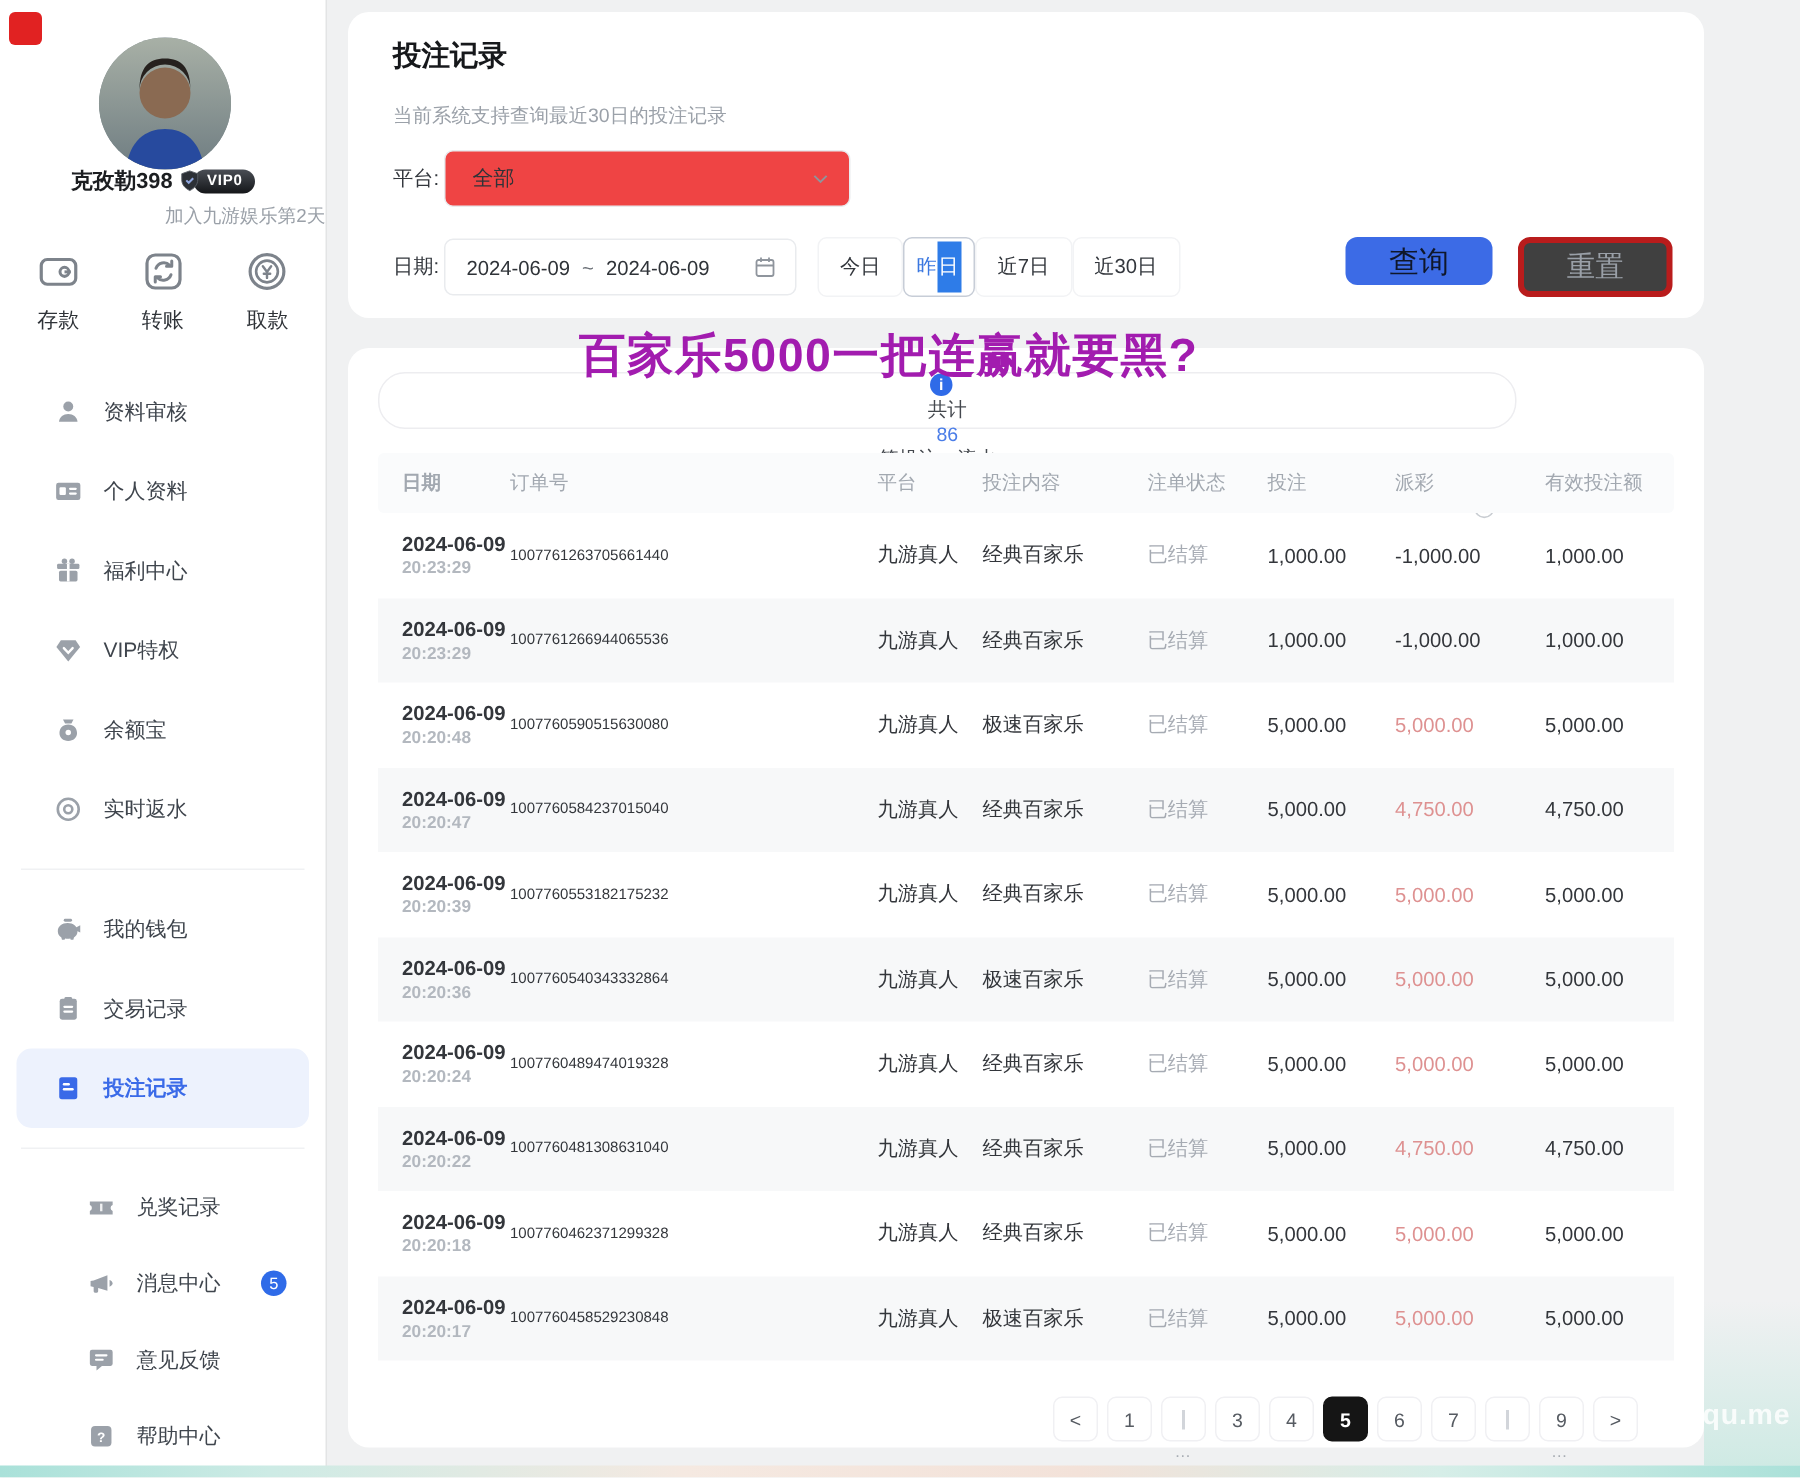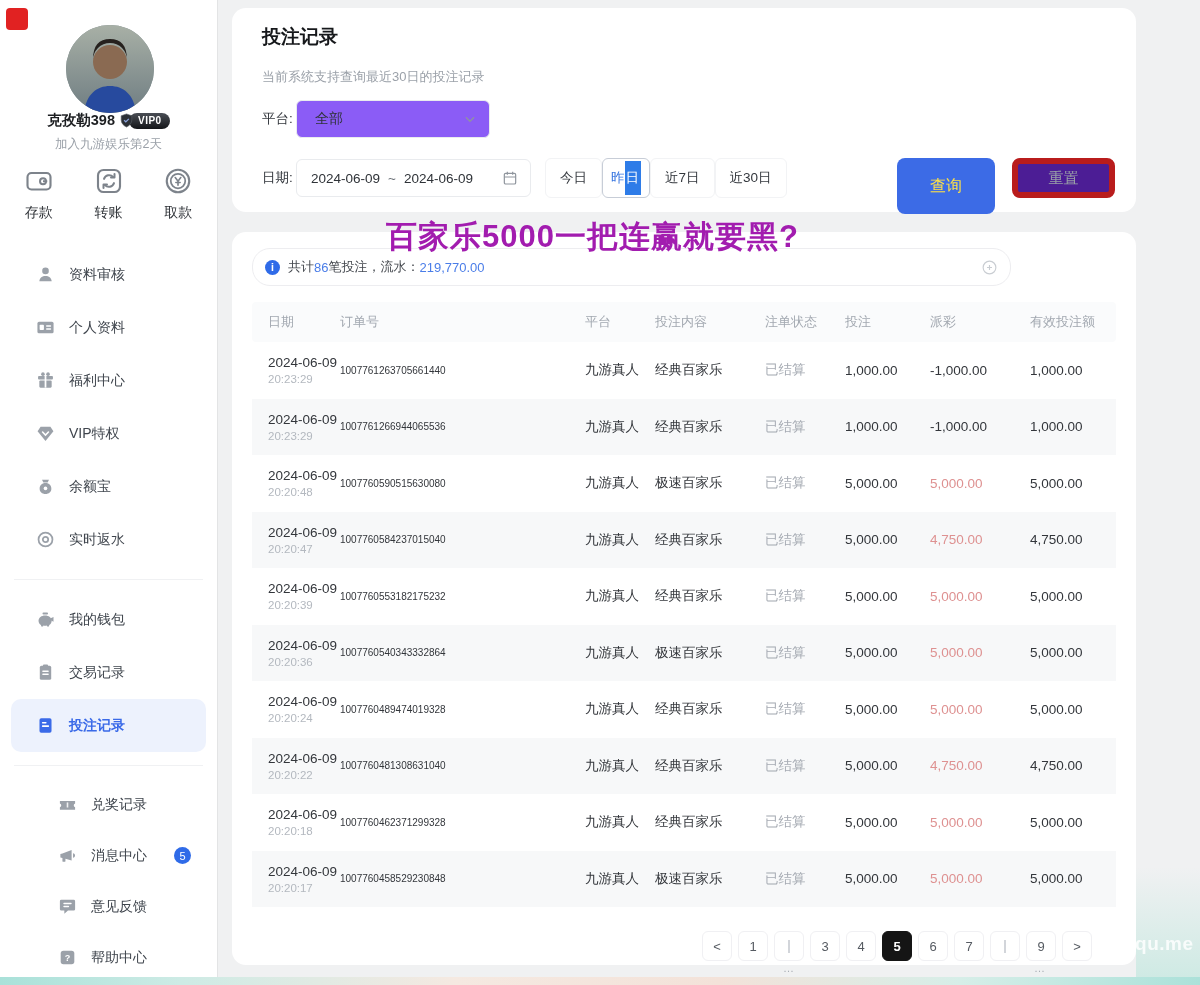--- a/index.html
+++ b/index.html
@@ -12,21 +12,21 @@
   }
   
   .sidebar { position:absolute; left:0; top:0; width:217px; height:100%; background:#fff; box-shadow:1px 0 0 rgba(0,0,0,.05); }
   .corner-red { position:absolute; left:6px; top:8px; width:22px; height:22px; background:#e12222; border-radius:4px; z-index:6; }
   .avatar { position:absolute; left:66px; top:25px; width:88px; height:88px; border-radius:50%; overflow:hidden; background:#7d8a8f; }
   .user-row { position:absolute; top:111px; left:0; width:217px; display:flex; align-items:center; justify-content:center; gap:4px; }
   .username { font-size:14.5px; font-weight:bold; color:#1c1e21; }
   .vip-badge { display:flex; align-items:flex-start; cursor:pointer; }
   .vip-shield { display:flex; margin-right:-5px; z-index:2; }
   .vip-pill { background:linear-gradient(180deg,#4a4e55,#141619); color:#fff; font-size:10px; font-weight:bold; padding:2.5px 8px 2.5px 9px; border-radius:9px; letter-spacing:.5px; }
-  .joined { position:absolute; top:136px; width:217px; text-align:center; font-size:12.5px; color:#9aa0a8; }
+  .joined { position:absolute; top:136px; width:217px; text-align:right; font-size:12.5px; color:#9aa0a8; }
   #quick-actions { position:absolute; top:166px; left:0; width:217px; display:flex; justify-content:space-evenly; }
   .qa { width:62px; text-align:center; color:#7d838b; cursor:pointer; }
   .qa .icn { display:inline-flex; }
   .qa-label { margin-top:4px; font-size:14px; color:#2f3338; }
   #nav { position:absolute; top:240px; left:0; width:217px; }
   .nav-group.g1 { padding-top:8px; }
   .nav-item { height:53px; display:flex; align-items:center; padding-left:36px; color:#3f454d; font-size:14px; cursor:pointer; }
   .nav-group.g3 .nav-item { height:51px;margin-left:22px; }
   .nav-item .icn { width:20px; height:20px; margin-right:13px; color:#9ba1a9; display:flex; align-items:center; }
   .nav-item.active { background:#edf2fd; border-radius:10px; margin:0 11px; padding-left:25px; color:#3a6ae8; font-weight:bold; }
@@ -35,43 +35,43 @@
   .sb-div { height:1px; background:#f0f1f3; margin:13px 14px; }
   
   .card { position:absolute; background:#fff; border-radius:14px; }
   .card1 { left:232px; top:8px; width:904px; height:204px; }
   .card2 { left:232px; top:232px; width:904px; height:733px; }
   .page-title { position:absolute; left:30px; top:16px; font-size:19px; font-weight:bold; color:#16181b; }
   .subtitle { position:absolute; left:30px; top:60px; font-size:13px; color:#9ba1a9; }
   .f-row { position:absolute; left:30px; display:flex; align-items:center; }
   .f-row.r1 { top:92px; } .f-row.r2 { top:150px; }
   .f-label { width:34px; font-size:13.5px; color:#33373d; white-space:nowrap; }
-  .select-box { width:194px; height:38px; border:1px solid #e9ebee; border-radius:6px; display:flex; align-items:center; padding:0 12px 0 18px; cursor:pointer; background:#8b5cf6; }
+  .select-box { width:271px; height:38px; border:1px solid #e9ebee; border-radius:6px; display:flex; align-items:center; padding:0 12px 0 18px; cursor:pointer; background:#ef4444; }
   .select-value { font-size:14px; color:#2f3338; flex:1; }
   .chev { color:#8f959d; display:flex; }
   .date-box { width:235px; height:38px; border:1px solid #e9ebee; border-radius:6px; display:flex; align-items:center; padding:0 12px 0 14px; font-size:13.5px; color:#2f3338; background:#fff; cursor:pointer; }
   .date-box .sep { margin:0 8px; color:#6a6f76; }
   .cal { margin-left:auto; color:#8f959d; display:flex; }
   #quick-ranges { display:flex; margin-left:14px; }
   .quick-btn { height:40px; background:#fff; border:1px solid #f2f3f5; border-radius:6px; font-size:13.5px; color:#33373d; padding:0 14px; cursor:pointer; font-family:inherit; display:flex; align-items:center; justify-content:center; }
   .quick-btn.q1 { border-color:#c7cdd7; color:#3a77e0; padding:0 8px; }
   .qr-sel { background:#2e7ce8; color:#fff; padding:8px 2px 8px 1px; }
-  .btn-query { position:absolute; left:665px; top:150px; width:98px; height:56px; background:#3c6be6; border:none; border-radius:8px; color:#fde047; font-size:16px; cursor:pointer; font-family:inherit; }
-  .btn-reset { position:absolute; left:780px; top:150px; width:103px; height:40px; background:#4c1d95; border:6px solid #b91c1c; border-radius:8px; color:#9aa0a8; font-size:15px; cursor:pointer; font-family:inherit; }
+  .btn-query { position:absolute; left:665px; top:150px; width:98px; height:32px; background:#3c6be6; border:none; border-radius:8px; color:#0f172a; font-size:20px; cursor:pointer; font-family:inherit; }
+  .btn-reset { position:absolute; left:780px; top:150px; width:103px; height:40px; background:#404040; border:4px solid #b91c1c; border-radius:8px; color:#9aa0a8; font-size:19px; cursor:pointer; font-family:inherit; }
   .overlay-red { position:absolute; left:386px; top:216px; font-size:31px; font-weight:bold; color:#a21caf; z-index:7; letter-spacing:1px; white-space:nowrap; }
   
-  .summary { position:absolute; left:20px; top:16px; width:759px; height:38px; border:1px solid #ededf0; border-radius:18px; display:flex; align-items:center; padding:0 12px; font-size:13px; color:#44484e; }
+  .summary { position:absolute; left:20px; top:16px; width:759px; height:38px; border:1px solid #ededf0; border-radius:18px; display:flex; align-items:center; padding:0 12px; font-size:13px; color:#44484e;flex-direction:column; }
   .info-i { width:15px; height:15px; border-radius:50%; background:#2f6be8; color:#fff; font-size:10.5px; font-weight:bold; display:flex; align-items:center; justify-content:center; margin-right:8px; flex:0 0 15px; }
   .info-i::after { content:"i"; }
   .sum-blue { color:#4a7de8; }
   .plus-circle { margin-left:auto; color:#c9cdd2; display:flex; cursor:pointer; }
   .tbl { position:absolute; left:20px; top:70px; width:864px; }
   .t-head,.t-row { display:grid; grid-template-columns:88px 245px 70px 110px 80px 85px 100px 86px; align-items:center; }
   .t-head { height:40px; background:#fafbfc; border-radius:4px; color:#a2a8b0; font-size:13px; }
-  .c0 { padding-left:16px; }
+  .c0 { padding-left:16px;font-weight:bold; }
   .t-row { height:56.5px; font-size:13.5px; color:#33363b; }
   .t-row.alt { background:#f7f8f9; }
   .d1 { font-size:13.5px; color:#33363b; }
   .d2 { font-size:11.5px; color:#b3b8bf; margin-top:3px; }
   .td.c1 { font-size:10px; }
   .status { color:#a6abb3; }
   .win { color:#de9191; }
   
   .pagination { position:absolute; left:470px; top:699px; display:flex; gap:6px; }
   .pg { width:30px; height:30px; background:#fff; border:1px solid #f0f0f3; border-radius:6px; font-size:13px; color:#565b62; display:flex; align-items:center; justify-content:center; cursor:pointer; font-family:inherit; padding:0; }

